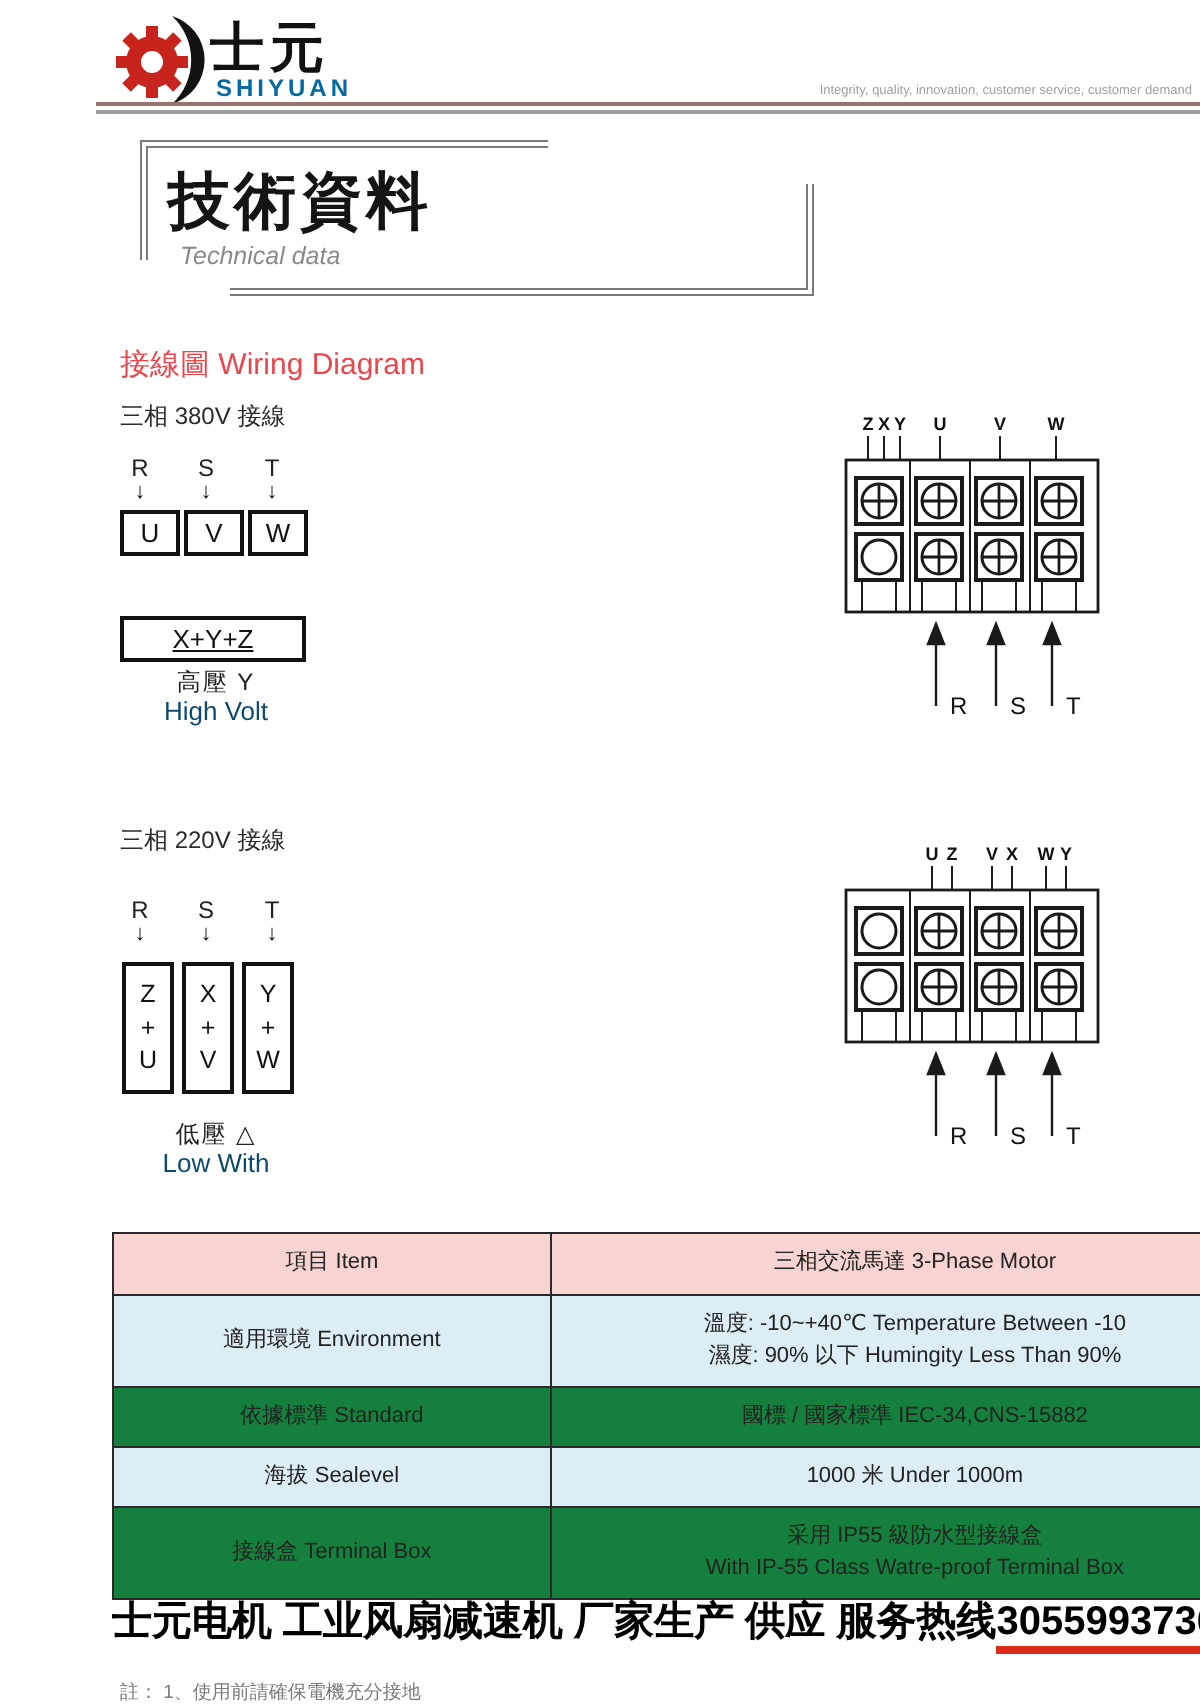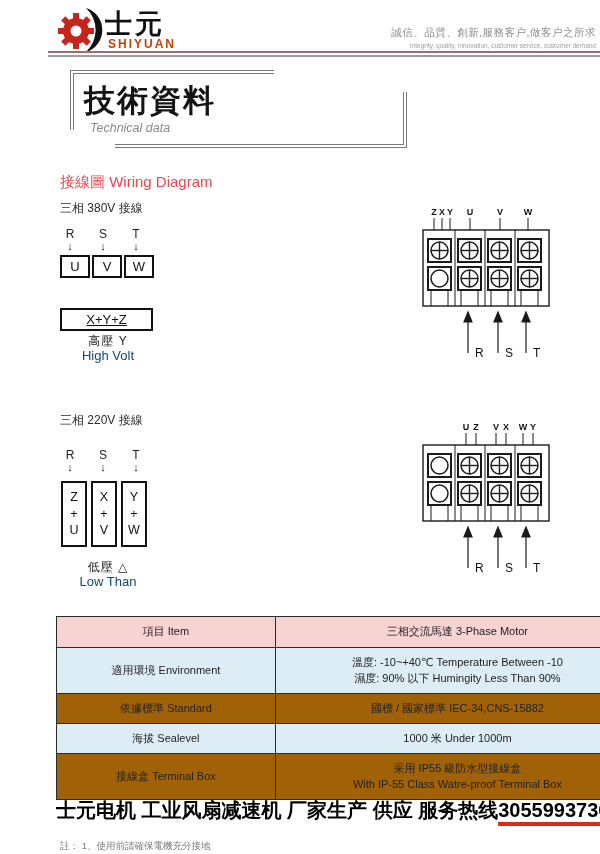--- a/index.html
+++ b/index.html
@@ -2,21 +2,21 @@
 <html><head>
 <meta charset="utf-8">
 <style>
   html,body { margin:0; padding:0; background:#fff; }
   .page { position:relative; width:600px; height:854px; background:#ffffff; overflow:hidden;
           font-family:"Liberation Sans","DejaVu Sans",sans-serif; color:#1a1a1a;margin-left:48px; }
   .abs { position:absolute; }
 
   
   .brand-cn { left:57px; top:6px; font-size:27px; font-weight:800; letter-spacing:3px; color:#111; }
-  .brand-en { left:60px; top:37px; font-size:12px; font-weight:700; letter-spacing:2px; color:#c2410c; }
+  .brand-en { left:60px; top:37px; font-size:12px; font-weight:700; letter-spacing:2px; color:#0369a1; }
   .slogan-cn { right:52px; top:26px; font-size:10.5px; color:#8d8d8d; letter-spacing:0.5px; }
   .slogan-en { right:52px; top:42px; font-size:6.5px; color:#a0a0a0; }
   .rule-red  { left:0; top:51px; width:594px; height:2px; background:#9b7070; }
   .rule-gray { left:0; top:55px; width:594px; height:2px; background:#9c9c9c; }
 
   
   .frame-a { left:22px; top:70px; width:200px; height:56px;
              border-top:4px double #7a7a7a; border-left:4px double #7a7a7a; }
   .frame-b { left:67px; top:92px; width:288px; height:52px;
              border-bottom:4px double #7a7a7a; border-right:4px double #7a7a7a; }
@@ -41,21 +41,21 @@
   .svg-top-label { font-size:9px; font-weight:700; }
   .svg-phase { font-size:12px; }
 
   
   .spec-table { left:8px; top:616px; width:584px; border-collapse:collapse; table-layout:fixed; }
   .spec-table td { border:1px solid #2a2a2a; font-size:11px; color:#222; text-align:center;
                    vertical-align:middle; padding:3px 4px; line-height:1.45; }
   .col-item { width:36%; }
   .bg-pink { background:#f7d3d1; }
   .bg-blue { background:#dcedf6; }
-  .bg-yellow { background:#a16207; }
+  .bg-yellow { background:#15803d; }
 
   
   .headline { left:8px; top:797px; width:586px; font-size:20px; font-weight:800; color:#000; white-space:nowrap; }
   .phone-num { border-bottom:4px solid #dd2b1a; padding-bottom:1px; }
   .headline-suffix { text-decoration:underline; }
   .foot-note { left:12px; top:840px; font-size:9.5px; color:#7b7b7b; }
 </style>
 </head>
 <body>
 
@@ -67,21 +67,20 @@
       <rect x="17" y="9" width="6" height="36"></rect>
       <rect x="17" y="9" width="6" height="36" transform="rotate(45 20 27)"></rect>
       <rect x="17" y="9" width="6" height="36" transform="rotate(90 20 27)"></rect>
       <rect x="17" y="9" width="6" height="36" transform="rotate(135 20 27)"></rect>
       <circle cx="20" cy="27" r="13"></circle>
     </g>
     <circle cx="20" cy="27" r="5.5" fill="#fff"></circle>
   </svg>
   <div class="abs brand-cn">士元</div>
   <div class="abs brand-en">SHIYUAN</div>
-  <div class="abs slogan-cn">誠信、品質、創新,服務客户,做客户之所求</div>
   <div class="abs slogan-en">Integrity, quality, innovation, customer service, customer demand</div>
   <svg class="abs" style="right:8px; top:12px;" width="38" height="32" viewBox="0 0 38 32">
     <g fill="#8a8a8a">
       <circle cx="4" cy="16" r="1.8"></circle>
         <circle cx="8.7" cy="11.3" r="1.8"></circle>
         <circle cx="13.4" cy="6.6" r="1.8"></circle>
         <circle cx="18.1" cy="1.9" r="1.8"></circle>
       <circle cx="8.7" cy="20.7" r="1.8"></circle>
         <circle cx="13.4" cy="25.4" r="1.8"></circle>
         <circle cx="18.1" cy="30.1" r="1.8"></circle>
@@ -220,21 +219,21 @@
     <span>+</span>
     <span>V</span>
   </div>
   <div class="abs vbox" style="left:73px; top:481px;">
     <span>Y</span>
     <span>+</span>
     <span>W</span>
   </div>
 
   <div class="abs volt-cn" style="left:14px; top:559px;">低壓 △</div>
-  <div class="abs volt-en" style="left:14px; top:574px;">Low Than</div>
+  <div class="abs volt-en" style="left:14px; top:574px;">Low With</div>
 
   <svg class="abs" style="left:373px; top:418px;" width="130" height="162" viewBox="0 0 130 162">
     <g stroke="#1a1a1a" stroke-width="1" fill="none">
       <line x1="45" y1="15" x2="45" y2="27"></line>
         <line x1="55" y1="15" x2="55" y2="27"></line>
       <line x1="75" y1="15" x2="75" y2="27"></line>
         <line x1="85" y1="15" x2="85" y2="27"></line>
       <line x1="102" y1="15" x2="102" y2="27"></line>
         <line x1="112" y1="15" x2="112" y2="27"></line>
       <rect x="2" y="27" width="126" height="76" stroke-width="1.4"></rect>

